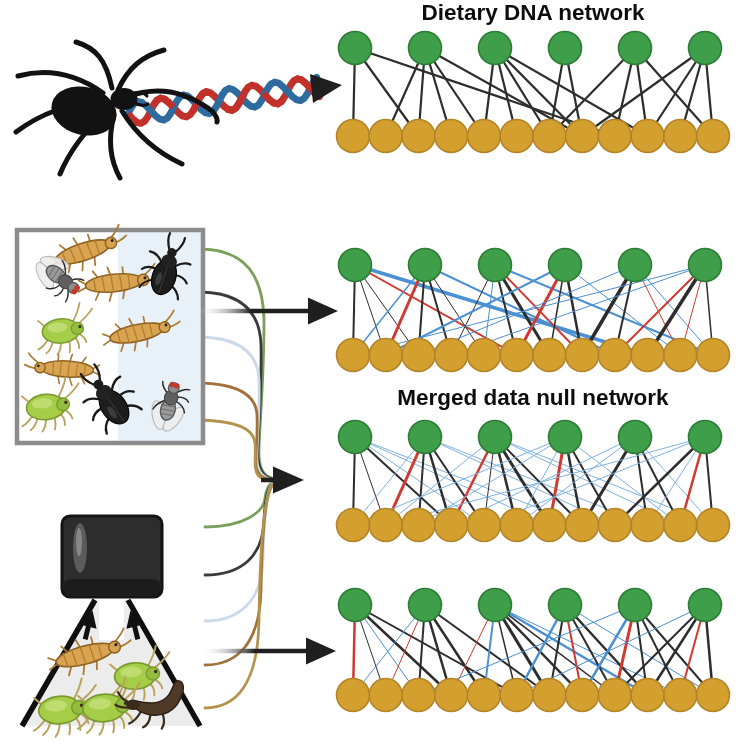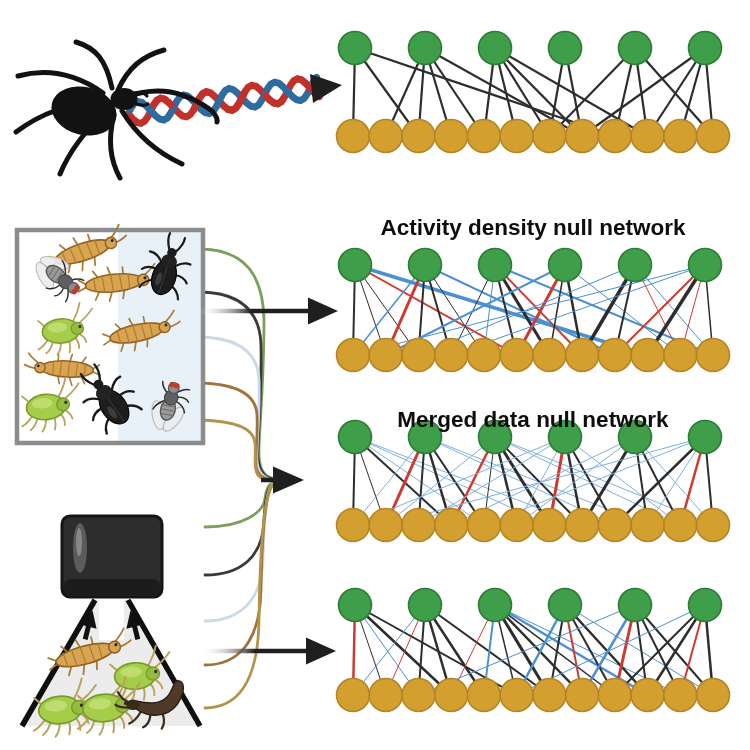--- a/index.html
+++ b/index.html
@@ -407,15 +407,15 @@
           <circle cx="355" cy="605" r="16.5" fill="#3f9e49" stroke="#2e7d36" stroke-width="1.6"></circle>
           <circle cx="425" cy="605" r="16.5" fill="#3f9e49" stroke="#2e7d36" stroke-width="1.6"></circle>
           <circle cx="495" cy="605" r="16.5" fill="#3f9e49" stroke="#2e7d36" stroke-width="1.6"></circle>
           <circle cx="565" cy="605" r="16.5" fill="#3f9e49" stroke="#2e7d36" stroke-width="1.6"></circle>
           <circle cx="635" cy="605" r="16.5" fill="#3f9e49" stroke="#2e7d36" stroke-width="1.6"></circle>
           <circle cx="705" cy="605" r="16.5" fill="#3f9e49" stroke="#2e7d36" stroke-width="1.6"></circle>
         </g>
       </g>
   </svg>
 
-  <div class="net-title" style="top:214px">Activity density null network</div>
-  <div class="net-title" style="top:406px">Merged data null network</div>
+  <div class="net-title" style="top:-1px">Dietary DNA network</div>
+  <div class="net-title" style="top:384px">Merged data null network</div>
 </div>
 
 </body></html>

